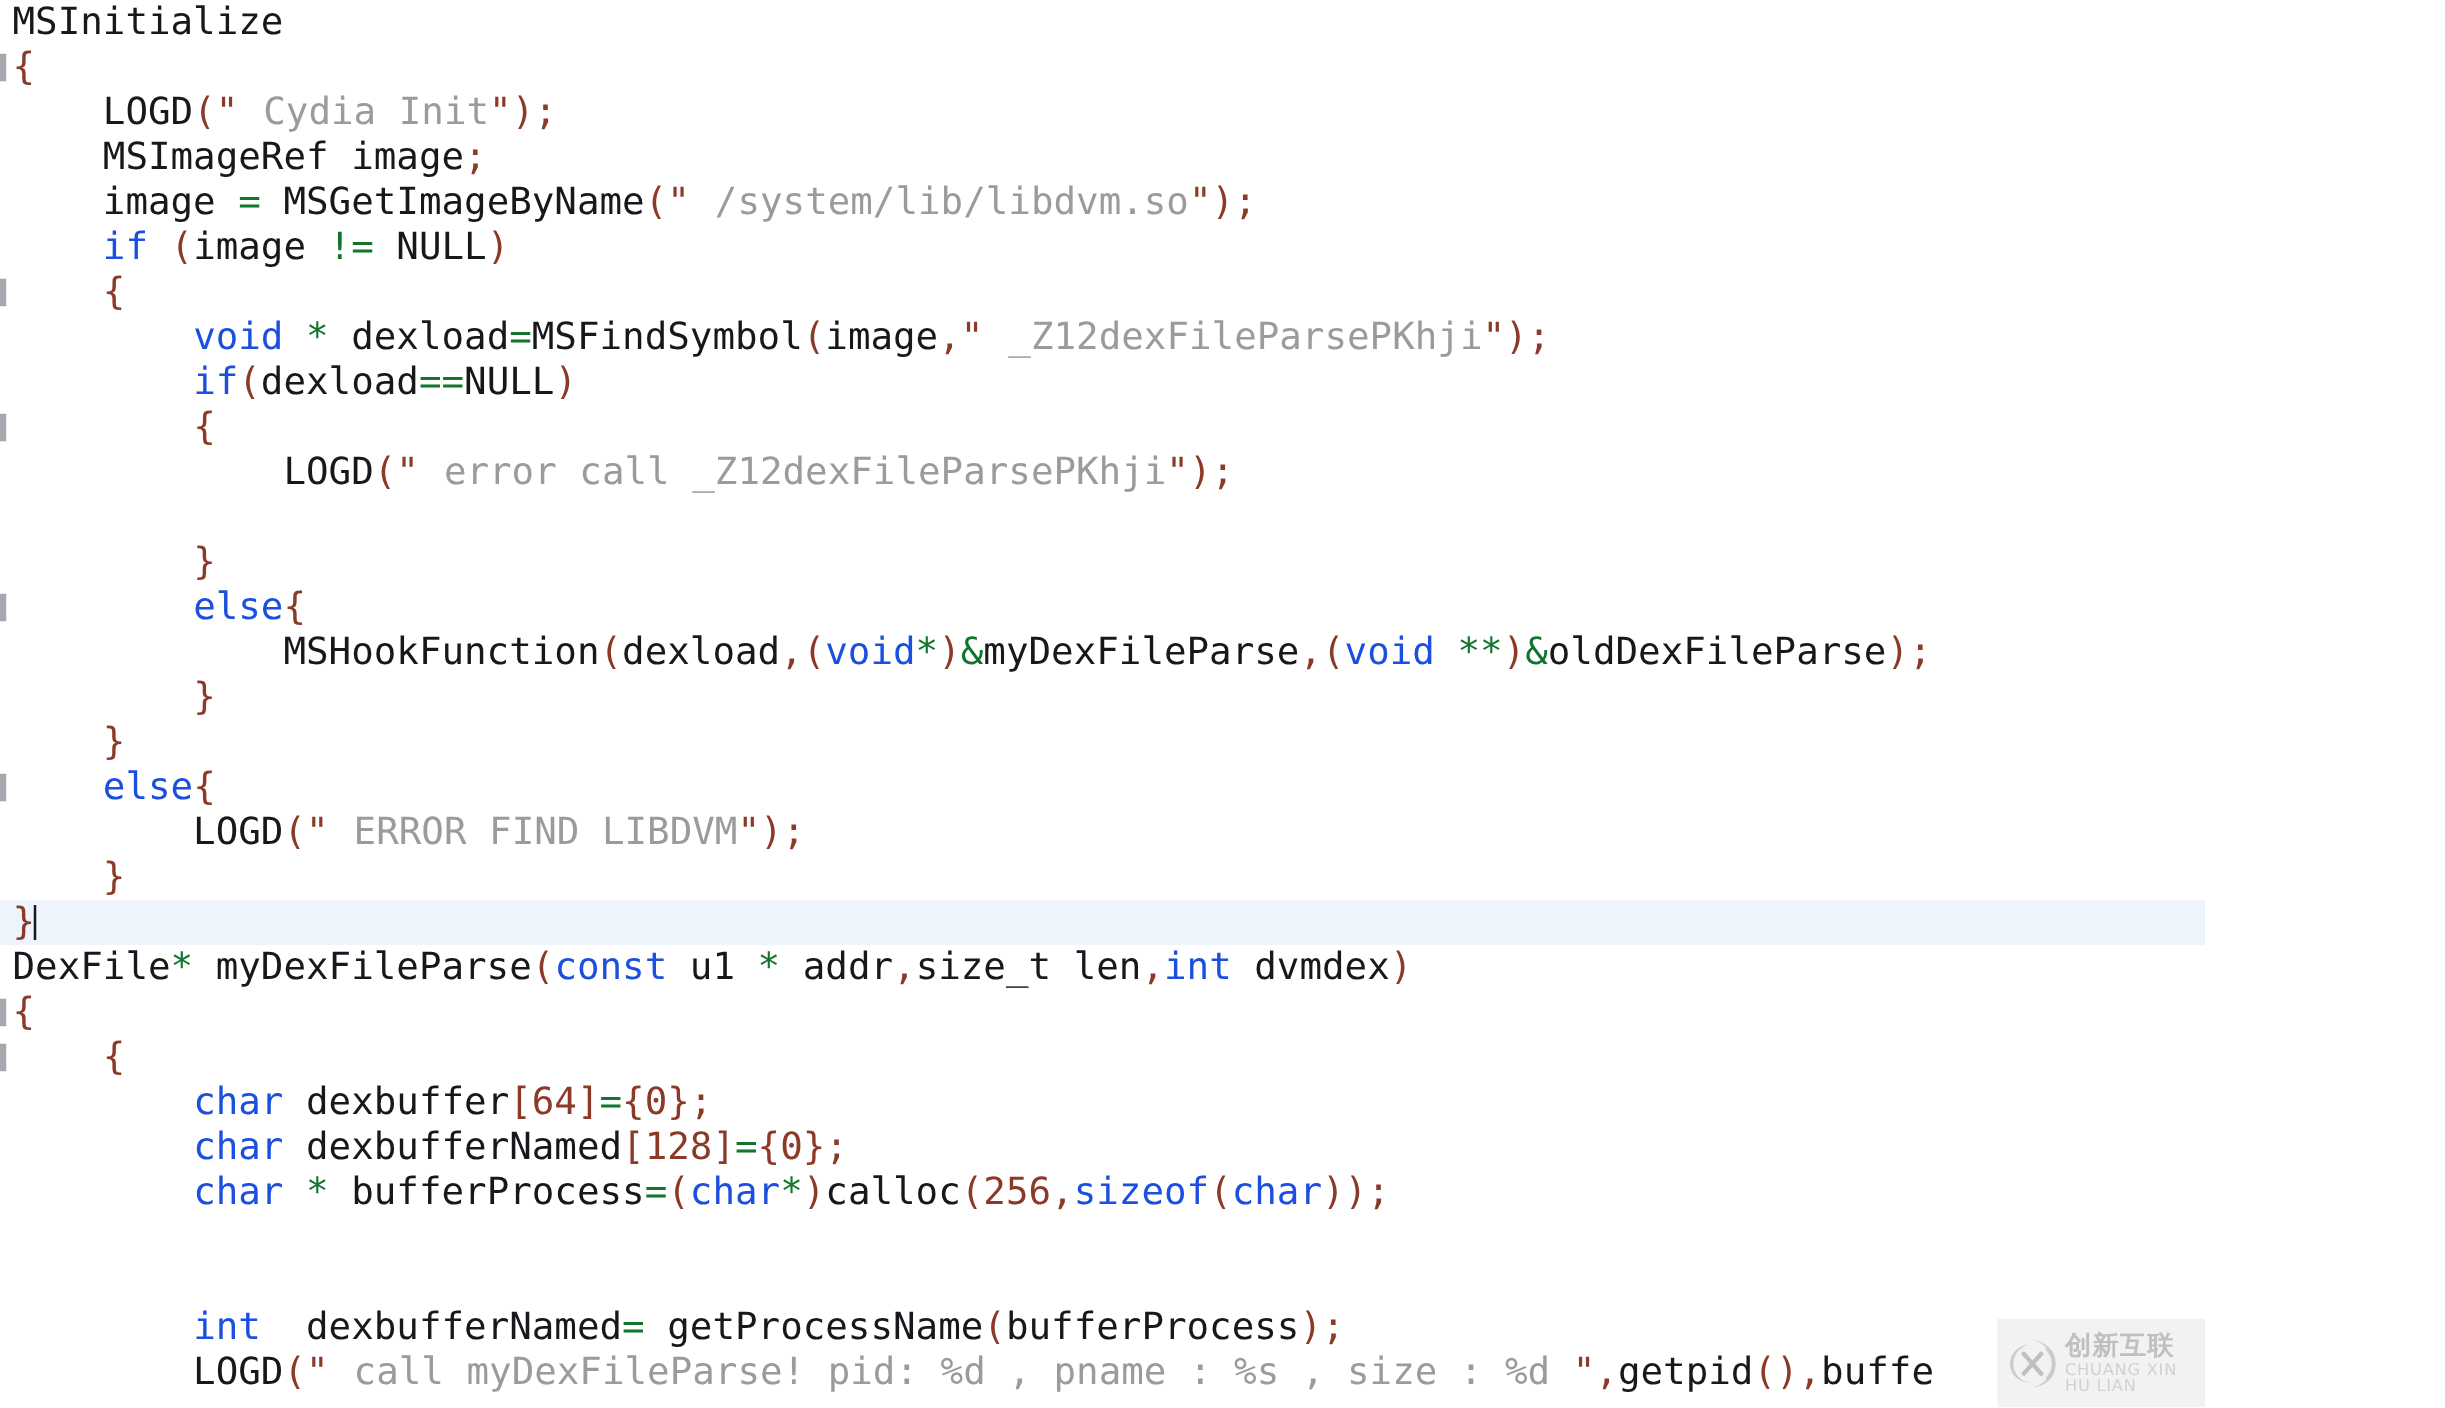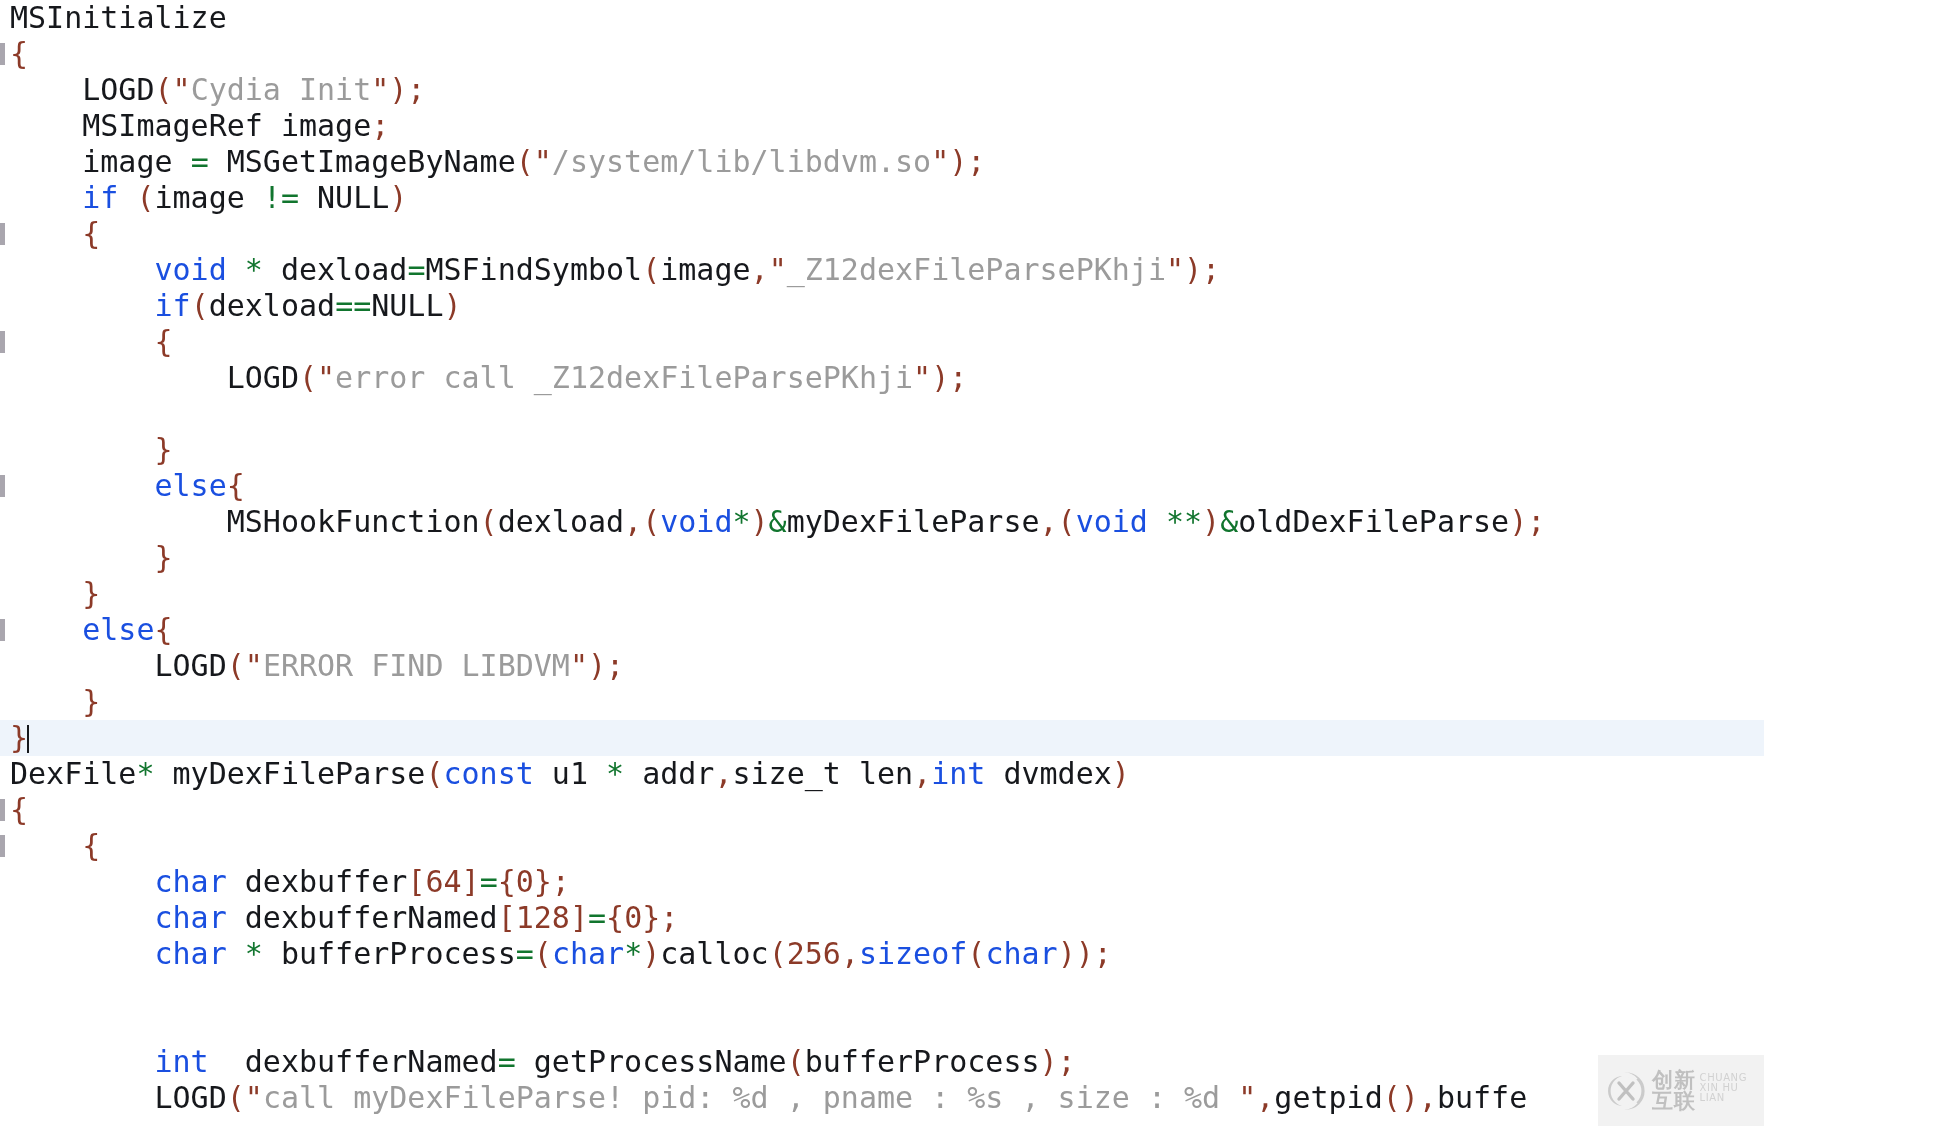--- a/index.html
+++ b/index.html
@@ -45,21 +45,21 @@
     left: 0px;
     width: 5px;
     height: 22px;
     background: #9a96a0;
     opacity: .85;
     top: 7px;
   }
 
   
   .tok-kw      { color: #1a4fe0; }       
-  .tok-str     { color: #9b9b9b; }       
+  .tok-str     { color: #9b9b9b; margin-left: 20px; }       
   .tok-punct   { color: #8c3a28; }       
   .tok-op      { color: #11752e; }       
   .tok-num     { color: #8c3a28; }       
   .tok-cmt     { color: #2f8a8a; }       
   .tok-plain   { color: #16181c; }
 
   
   .caret {
     display: inline-block;
     width: 2px;
@@ -86,34 +86,34 @@
   }
   #watermark .wm-logo {
     width: 40px;
     height: 40px;
     flex: 0 0 40px;
     position: relative;
   }
   #watermark .wm-text {
     margin-left: 6px;
     display: flex;
-    flex-direction: row;
+    flex-direction: column;
     justify-content: center;
     line-height: 1;
   }
   #watermark .wm-cn {
     font-family: "DejaVu Sans", "Liberation Sans", sans-serif;
     font-size: 21px;
     font-weight: bold;
     color: #bdbdbd;
     letter-spacing: 1px;
   }
   #watermark .wm-en {
     font-family: "DejaVu Sans", "Liberation Sans", sans-serif;
-    font-size: 10px;
+    font-size: 13px;
     color: #cfcfcf;
     letter-spacing: .6px;
     margin-top: 3px;
   }
 </style>
 </head>
 <body>
 
 <div id="editor-root">
   <div class="code-surface" id="code-surface">

